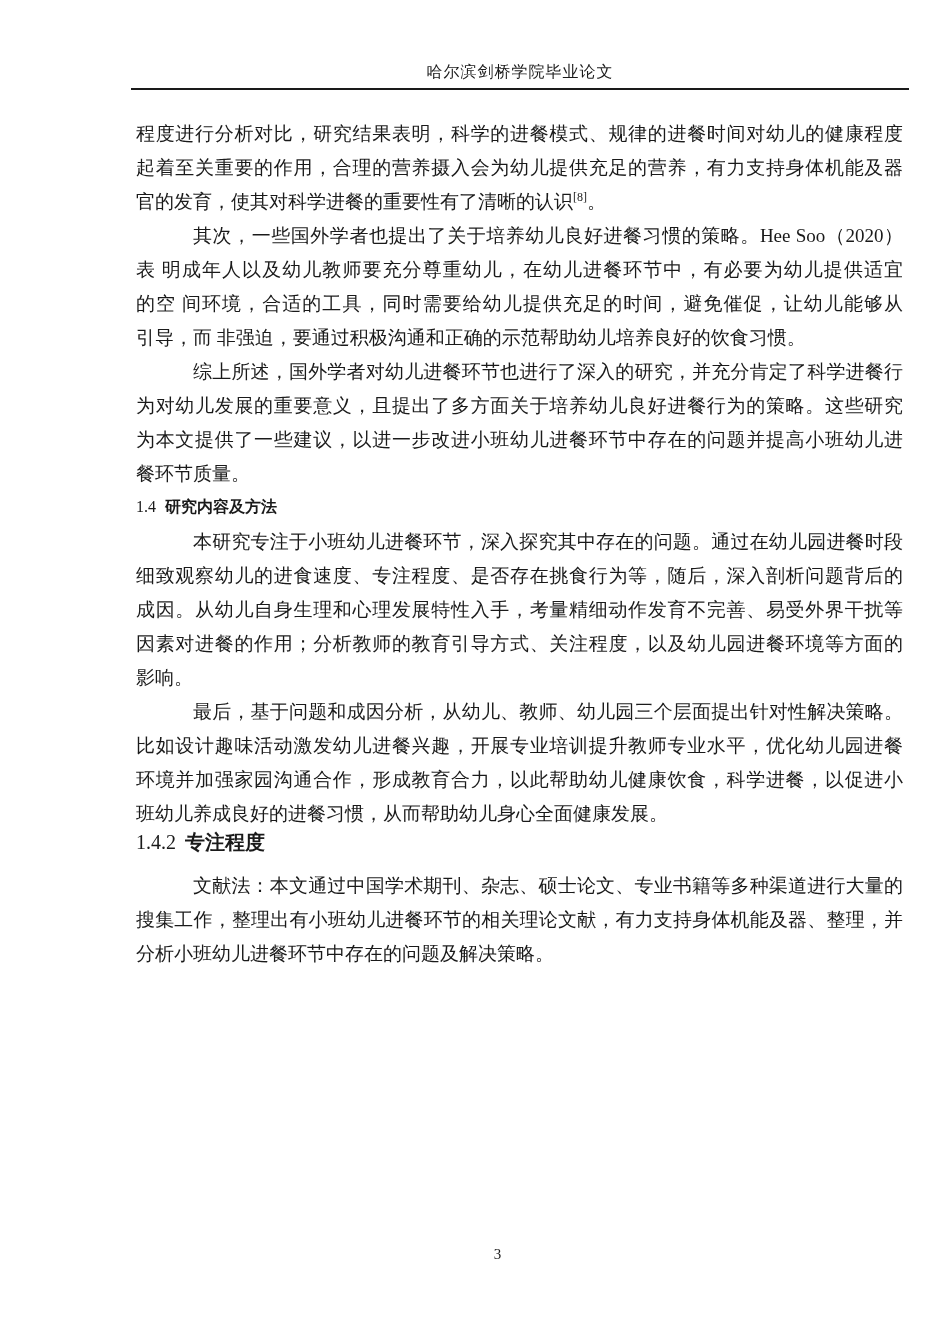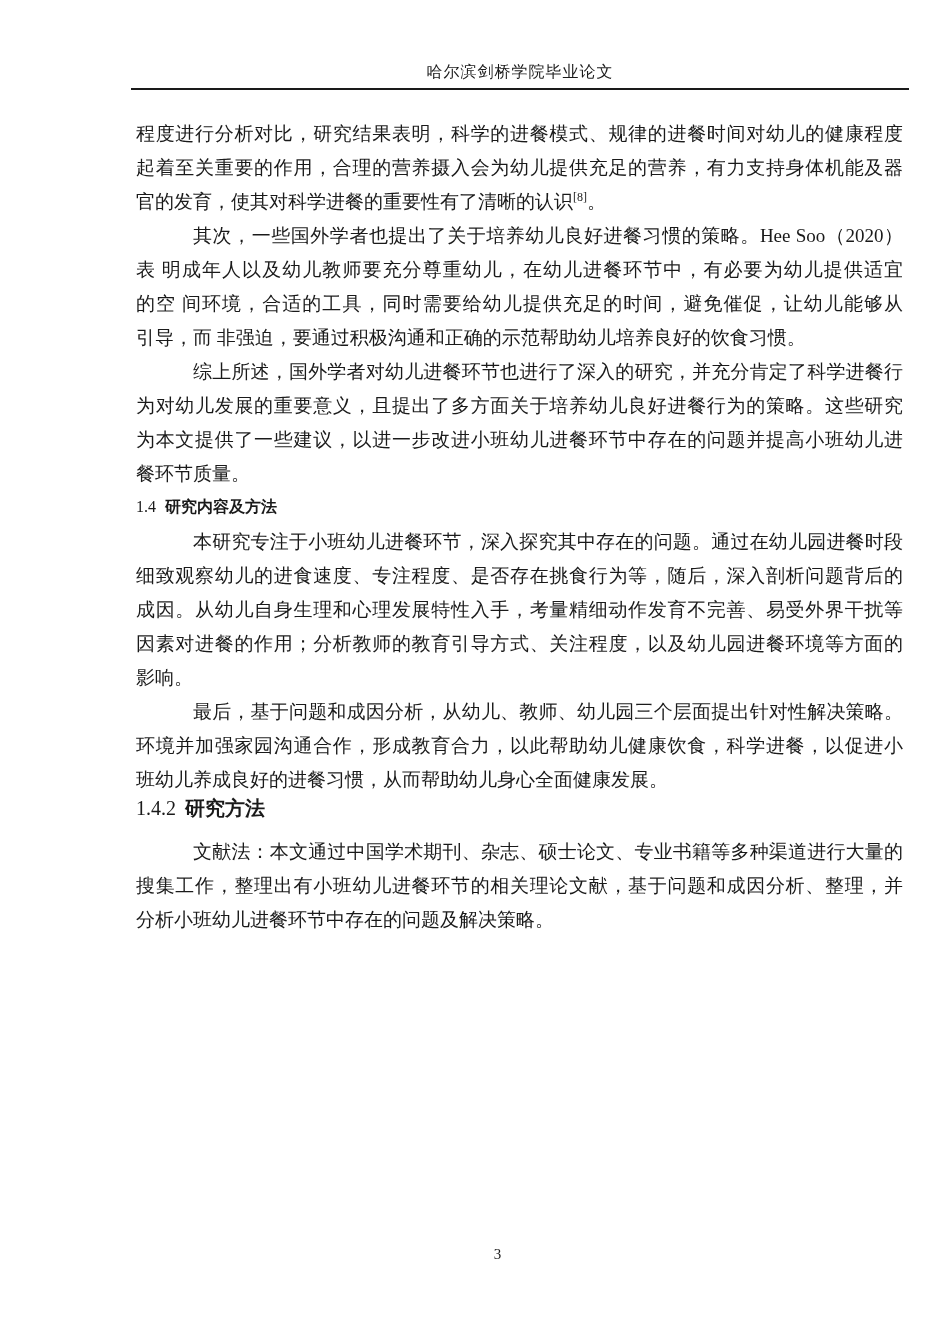--- a/index.html
+++ b/index.html
@@ -125,26 +125,27 @@
       <div class="h2"><span class="h-num">1.4</span><span class="h-title">研究内容及方法</span></div>
       <div class="para indent">
         <div class="line">本研究专注于小班幼儿进餐环节，深入探究其中存在的问题。通过在幼儿园进餐时段</div>
         <div class="line">细致观察幼儿的进食速度、专注程度、是否存在挑食行为等，随后，深入剖析问题背后的</div>
         <div class="line">成因。从幼儿自身生理和心理发展特性入手，考量精细动作发育不完善、易受外界干扰等</div>
         <div class="line">因素对进餐的作用；分析教师的教育引导方式、关注程度，以及幼儿园进餐环境等方面的</div>
         <div class="line last">影响。</div>
       </div>
       <div class="para indent">
         <div class="line">最后，基于问题和成因分析，从幼儿、教师、幼儿园三个层面提出针对性解决策略。</div>
+        <div class="line">比如设计趣味活动激发幼儿进餐兴趣，开展专业培训提升教师专业水平，优化幼儿园进餐</div>
         <div class="line">环境并加强家园沟通合作，形成教育合力，以此帮助幼儿健康饮食，科学进餐，以促进小</div>
         <div class="line last">班幼儿养成良好的进餐习惯，从而帮助幼儿身心全面健康发展。</div>
       </div>
-      <div class="h3"><span class="h-num">1.4.2</span><span class="h-title">研究方法</span></div>
+      <div class="h3"><span class="h-num">1.4.2</span><span class="h-title">专注程度</span></div>
       <div class="para indent">
         <div class="line">文献法：本文通过中国学术期刊、杂志、硕士论文、专业书籍等多种渠道进行大量的</div>
-        <div class="line">搜集工作，整理出有小班幼儿进餐环节的相关理论文献，基于问题和成因分析、整理，并</div>
+        <div class="line">搜集工作，整理出有小班幼儿进餐环节的相关理论文献，有力支持身体机能及器、整理，并</div>
         <div class="line last">分析小班幼儿进餐环节中存在的问题及解决策略。</div>
       </div>
     </main>
 
   <div class="page-number">3</div>
 
 </div>
 
 </body></html>

